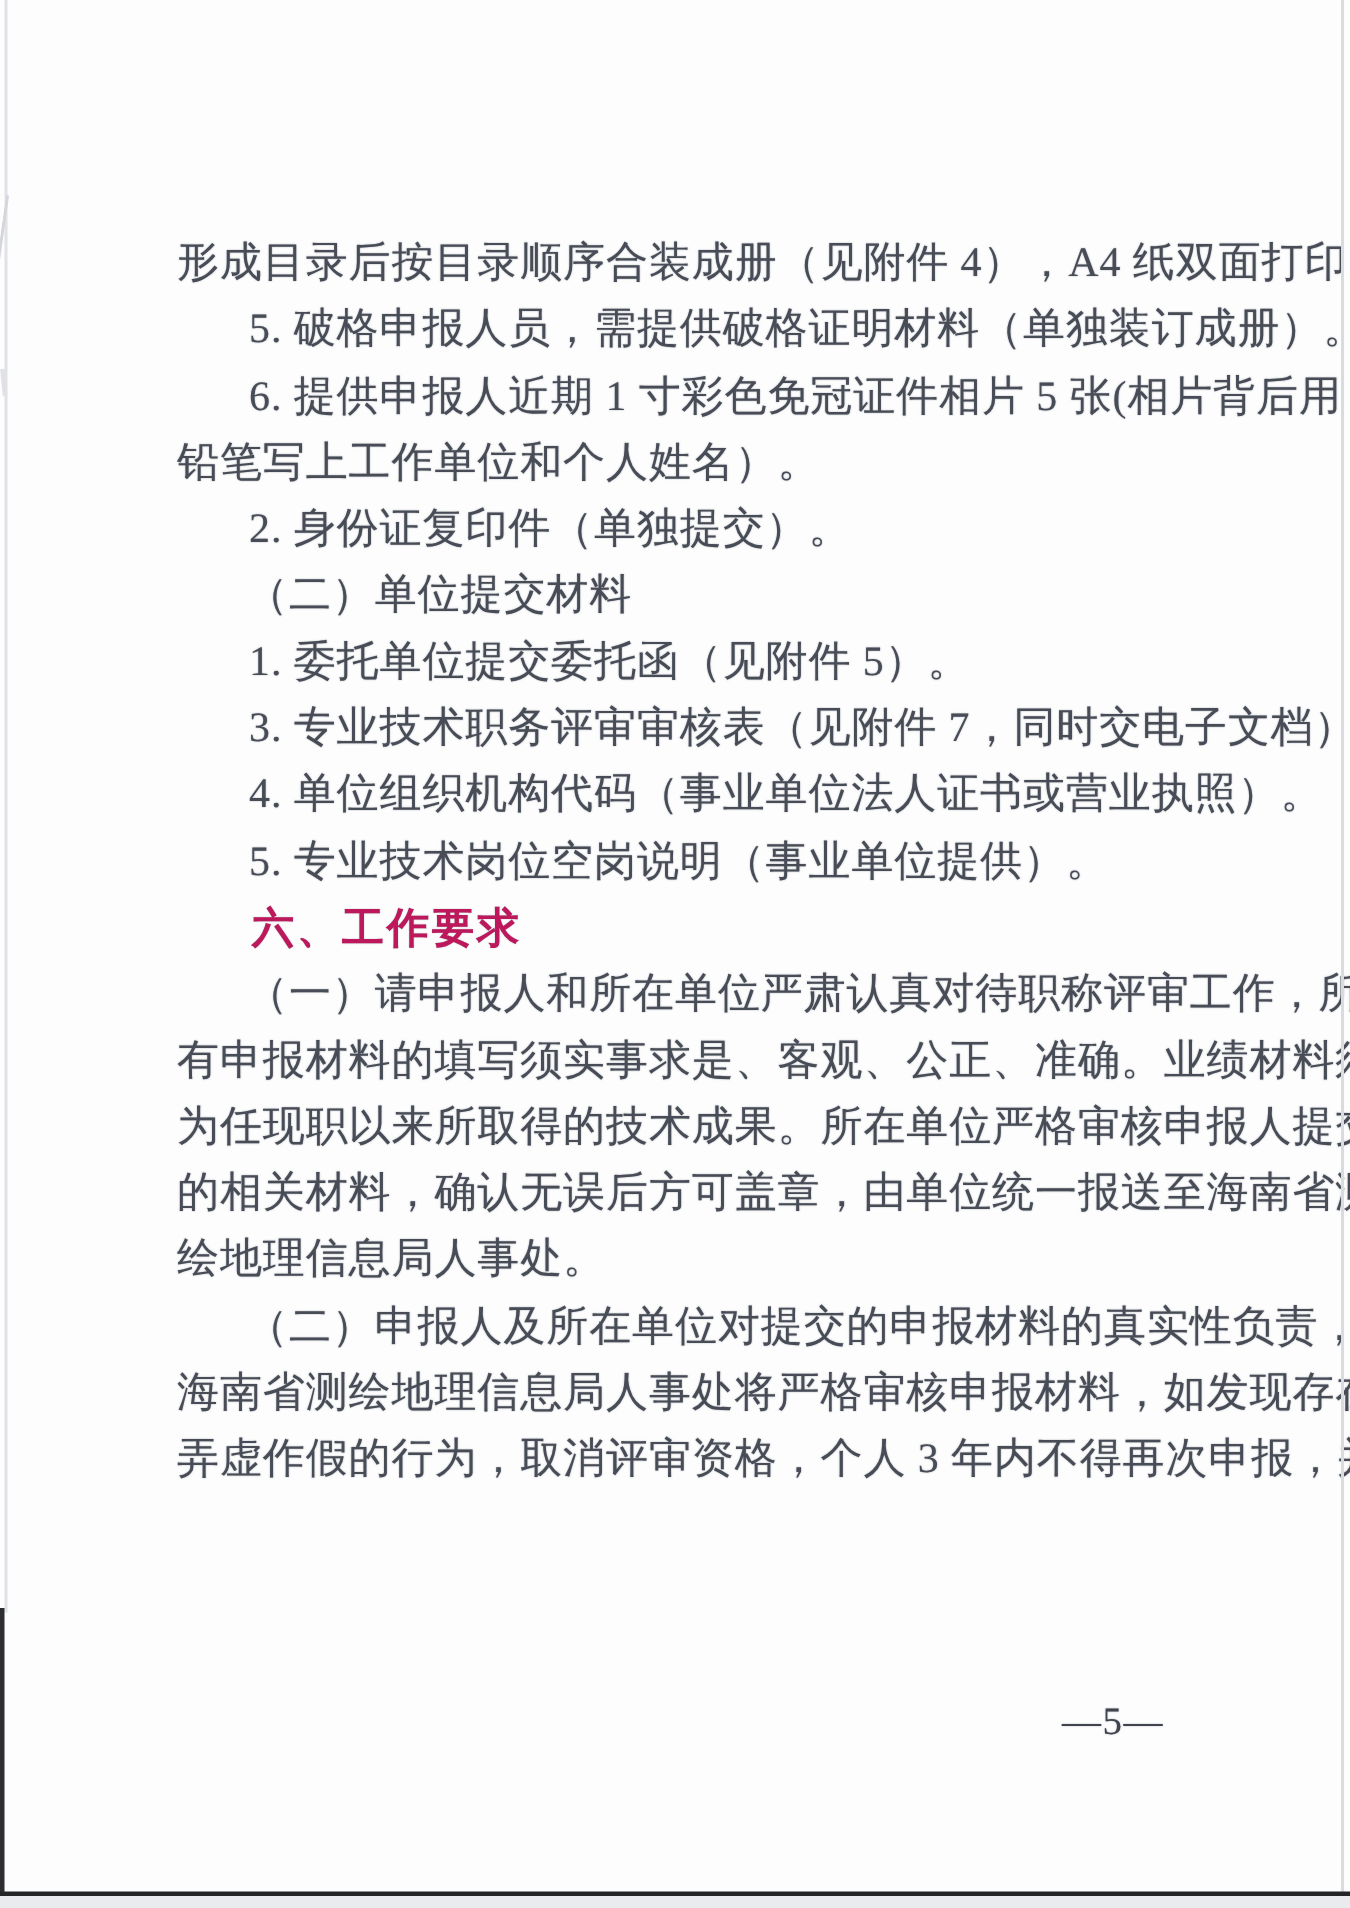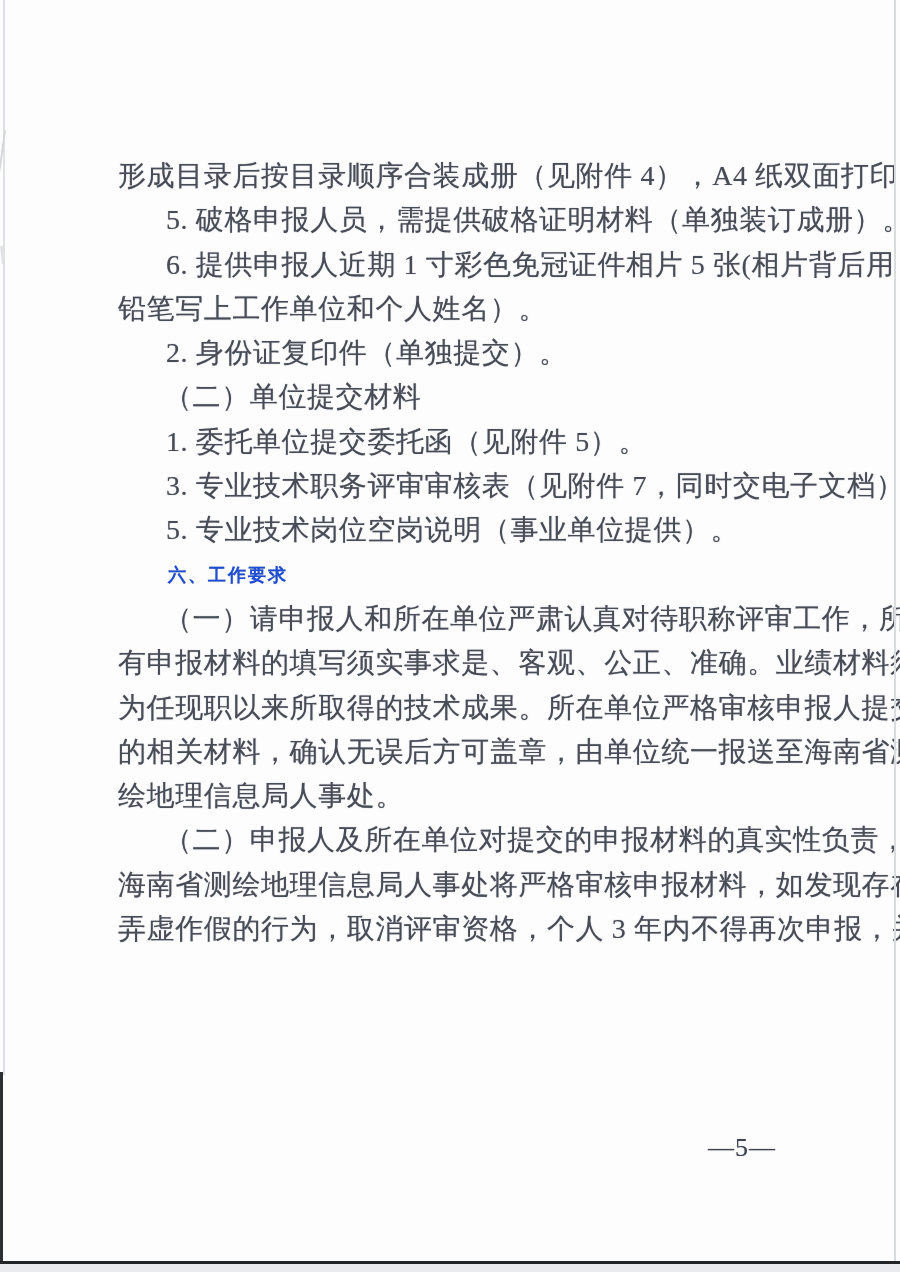--- a/index.html
+++ b/index.html
@@ -30,23 +30,23 @@
     height: 44.3px;
     line-height: 44.3px;
     white-space: nowrap;
   }
   .line.item    { padding-left: 48px; }   
   .line.para    { padding-left: 46px; }   
   .line.heading {
     padding-left: 50px;
     font-family: "DejaVu Sans", "Liberation Sans", sans-serif;
     font-weight: 700;
-    color: #1d4ed8;
+    color: #be185d;
     letter-spacing: 2px;
-    font-size: 18px;
+    font-size: 28px;
     text-shadow: 0 0 0.8px rgba(59, 64, 74, 0.5);
   }
   .line.subhead { padding-left: 46px; }
 
   
   .page-number {
     position: absolute;
     top: 1126px;
     right: 124px;
     height: 44px;
@@ -109,20 +109,21 @@
 
 <div class="page-text">
   <div class="line">形成目录后按目录顺序合装成册（见附件 4），A4 纸双面打印。</div>
   <div class="line item">5. 破格申报人员，需提供破格证明材料（单独装订成册）。</div>
   <div class="line item">6. 提供申报人近期 1 寸彩色免冠证件相片 5 张(相片背后用</div>
   <div class="line">铅笔写上工作单位和个人姓名）。</div>
   <div class="line item">2. 身份证复印件（单独提交）。</div>
   <div class="line subhead">（二）单位提交材料</div>
   <div class="line item">1. 委托单位提交委托函（见附件 5）。</div>
   <div class="line item">3. 专业技术职务评审审核表（见附件 7，同时交电子文档）。</div>
+  <div class="line item">4. 单位组织机构代码（事业单位法人证书或营业执照）。</div>
   <div class="line item">5. 专业技术岗位空岗说明（事业单位提供）。</div>
   <div class="line heading">六、工作要求</div>
   <div class="line para">（一）请申报人和所在单位严肃认真对待职称评审工作，所</div>
   <div class="line">有申报材料的填写须实事求是、客观、公正、准确。业绩材料须</div>
   <div class="line">为任现职以来所取得的技术成果。所在单位严格审核申报人提交</div>
   <div class="line">的相关材料，确认无误后方可盖章，由单位统一报送至海南省测</div>
   <div class="line">绘地理信息局人事处。</div>
   <div class="line para">（二）申报人及所在单位对提交的申报材料的真实性负责，</div>
   <div class="line">海南省测绘地理信息局人事处将严格审核申报材料，如发现存在</div>
   <div class="line">弄虚作假的行为，取消评审资格，个人 3 年内不得再次申报，并</div>

